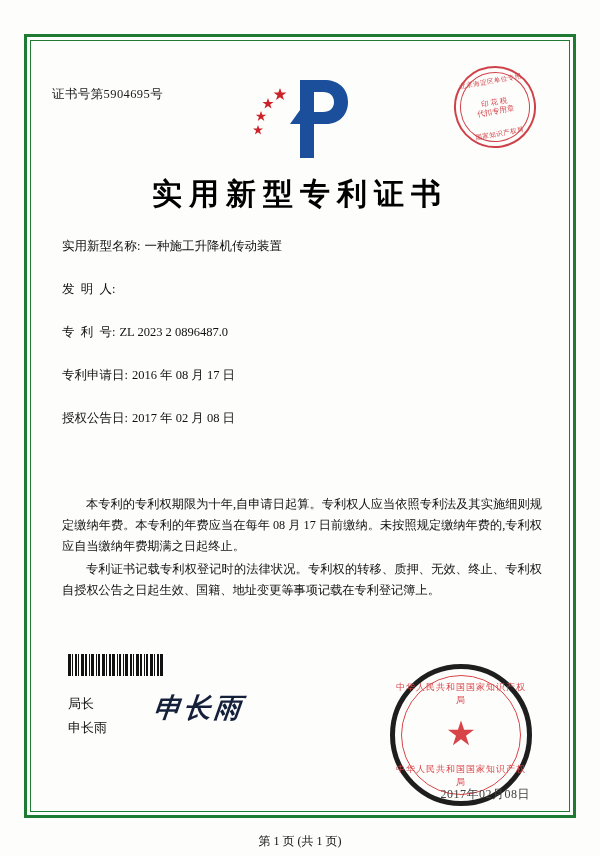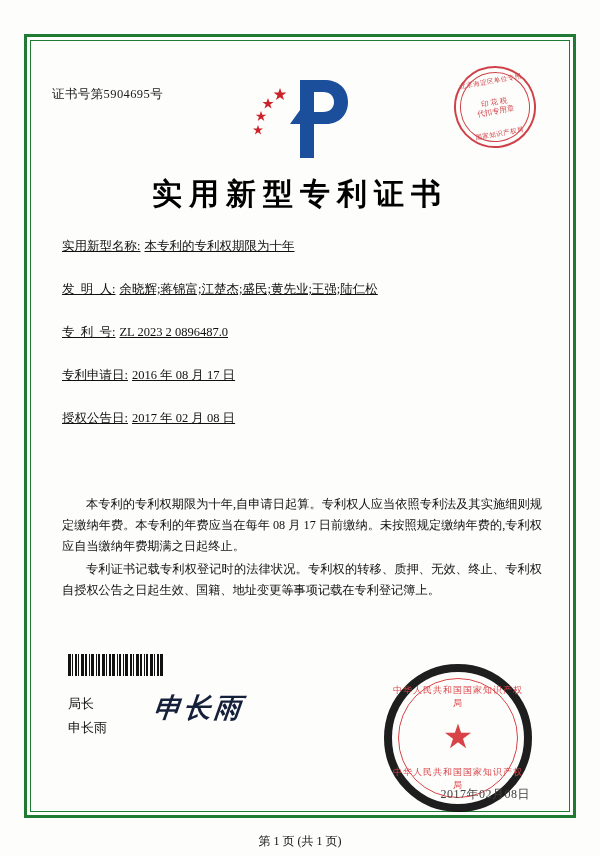--- a/index.html
+++ b/index.html
@@ -123,21 +123,20 @@
     font-family: "Liberation Serif", serif;
     color: #000;
   }
 
   
   .fields {
     position: absolute;
     left: 16px;
     right: 10px;
     top: 182px;
-    text-decoration: underline;
   }
   .field-row {
     display: flex;
     align-items: baseline;
     margin-bottom: 26px;
     font-size: 12.5px;
     color: #111;
   }
   .field-label {
     white-space: pre;
@@ -205,21 +204,21 @@
   }
 
   
   .big-seal {
     position: absolute;
     right: 22px;
     top: 608px;
     width: 132px;
     height: 132px;
     border-radius: 50%;
-    border: 8px solid #000000;
+    border: 5px solid #000000;
     color: #d42a2f;
     opacity: .88;
   }
   .big-seal .ring2 {
     position: absolute;
     inset: 6px;
     border-radius: 50%;
     border: 1px solid #d42a2f;
   }
   .big-seal .star {
@@ -292,25 +291,24 @@
         <path d="M60 4 L60 82 L74 82 L74 48 L86 48 C100 48 108 38 108 26 C108 12 98 4 84 4 Z M74 16 L83 16 C90 16 94 20 94 26 C94 32 90 36 83 36 L74 36 Z" fill="#1b4f9c"></path>
         <path d="M60 4 L60 34 L50 48 L60 48 Z" fill="#1b4f9c"></path>
       </svg>
     </div>
 
     <div class="doc-title">实用新型专利证书</div>
 
     <div class="fields">
       <div class="field-row">
         <span class="field-label">实用新型名称:</span>
-        <span class="field-value">本专利的专利权期限为十年</span>
+        <span class="field-value">一种施工升降机传动装置</span>
       </div>
       <div class="field-row">
         <span class="field-label">发  明  人:</span>
-        <span class="field-value">余晓辉;蒋锦富;江楚杰;盛民;黄先业;王强;陆仁松</span>
       </div>
       <div class="field-row">
         <span class="field-label">专  利  号:</span>
         <span class="field-value">ZL 2023 2 0896487.0</span>
       </div>
       <div class="field-row">
         <span class="field-label">专利申请日:</span>
         <span class="field-value">2016 年 08 月 17 日</span>
       </div>
       <div class="field-row tight">

